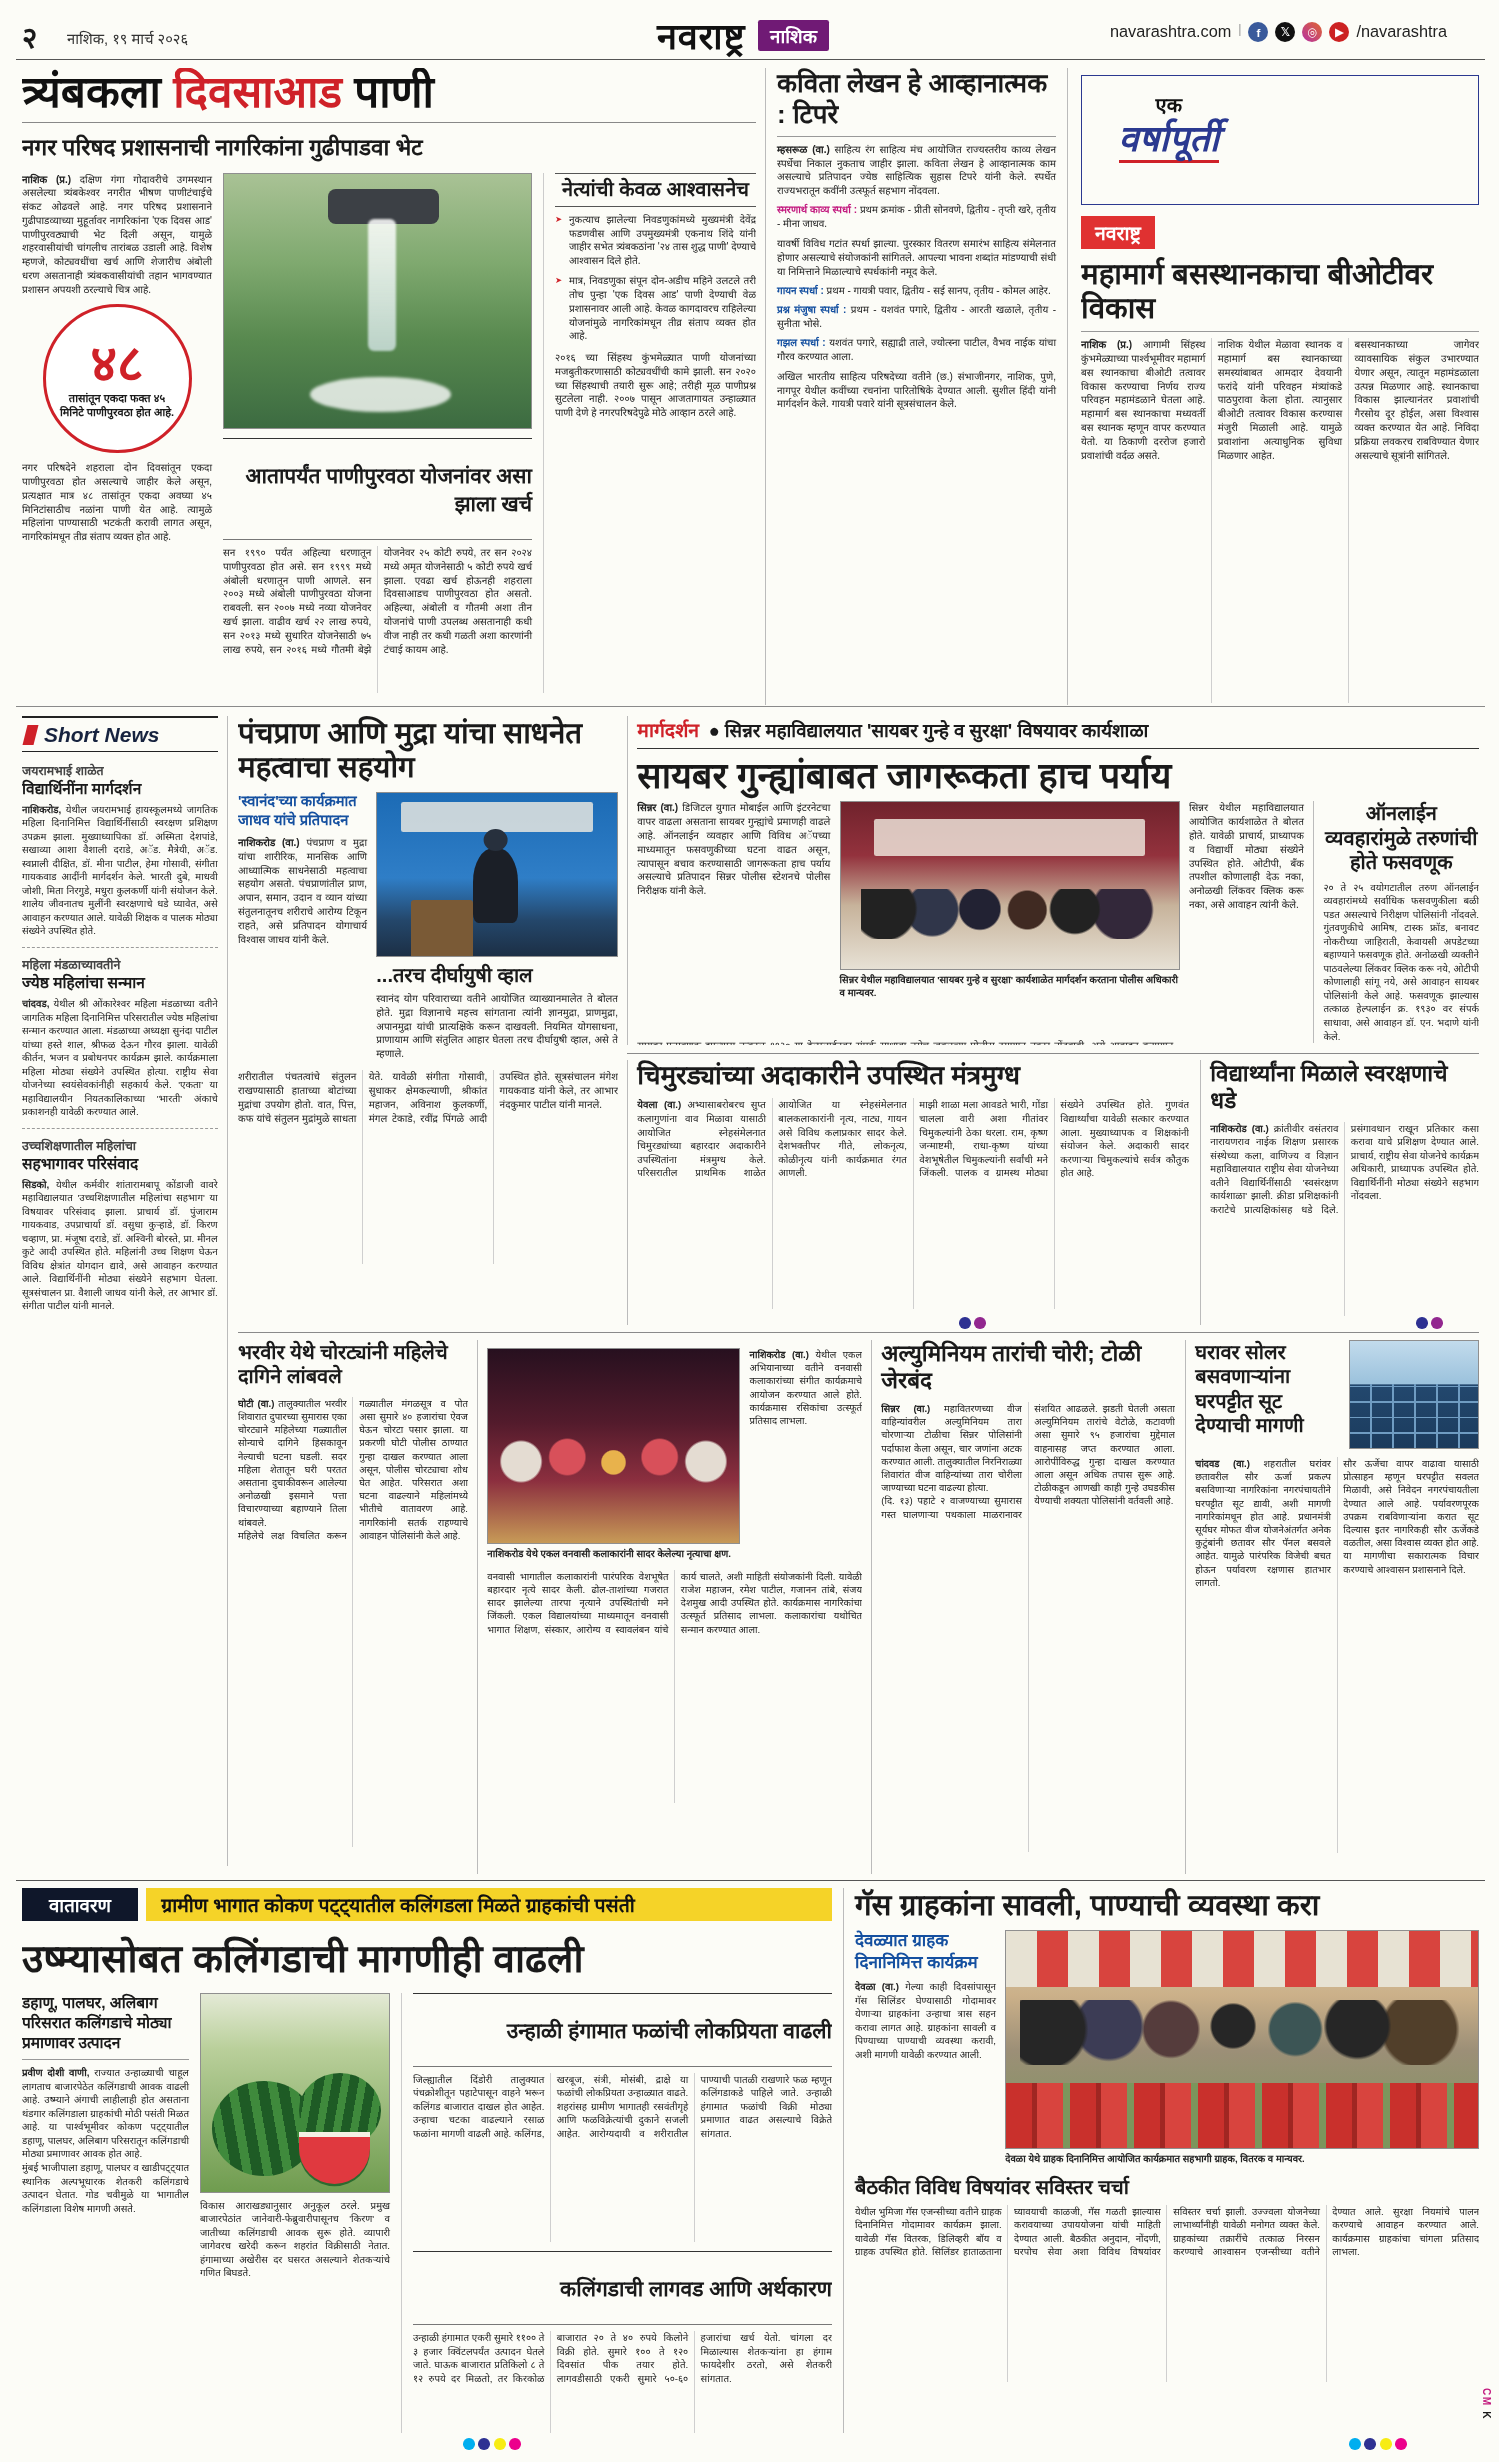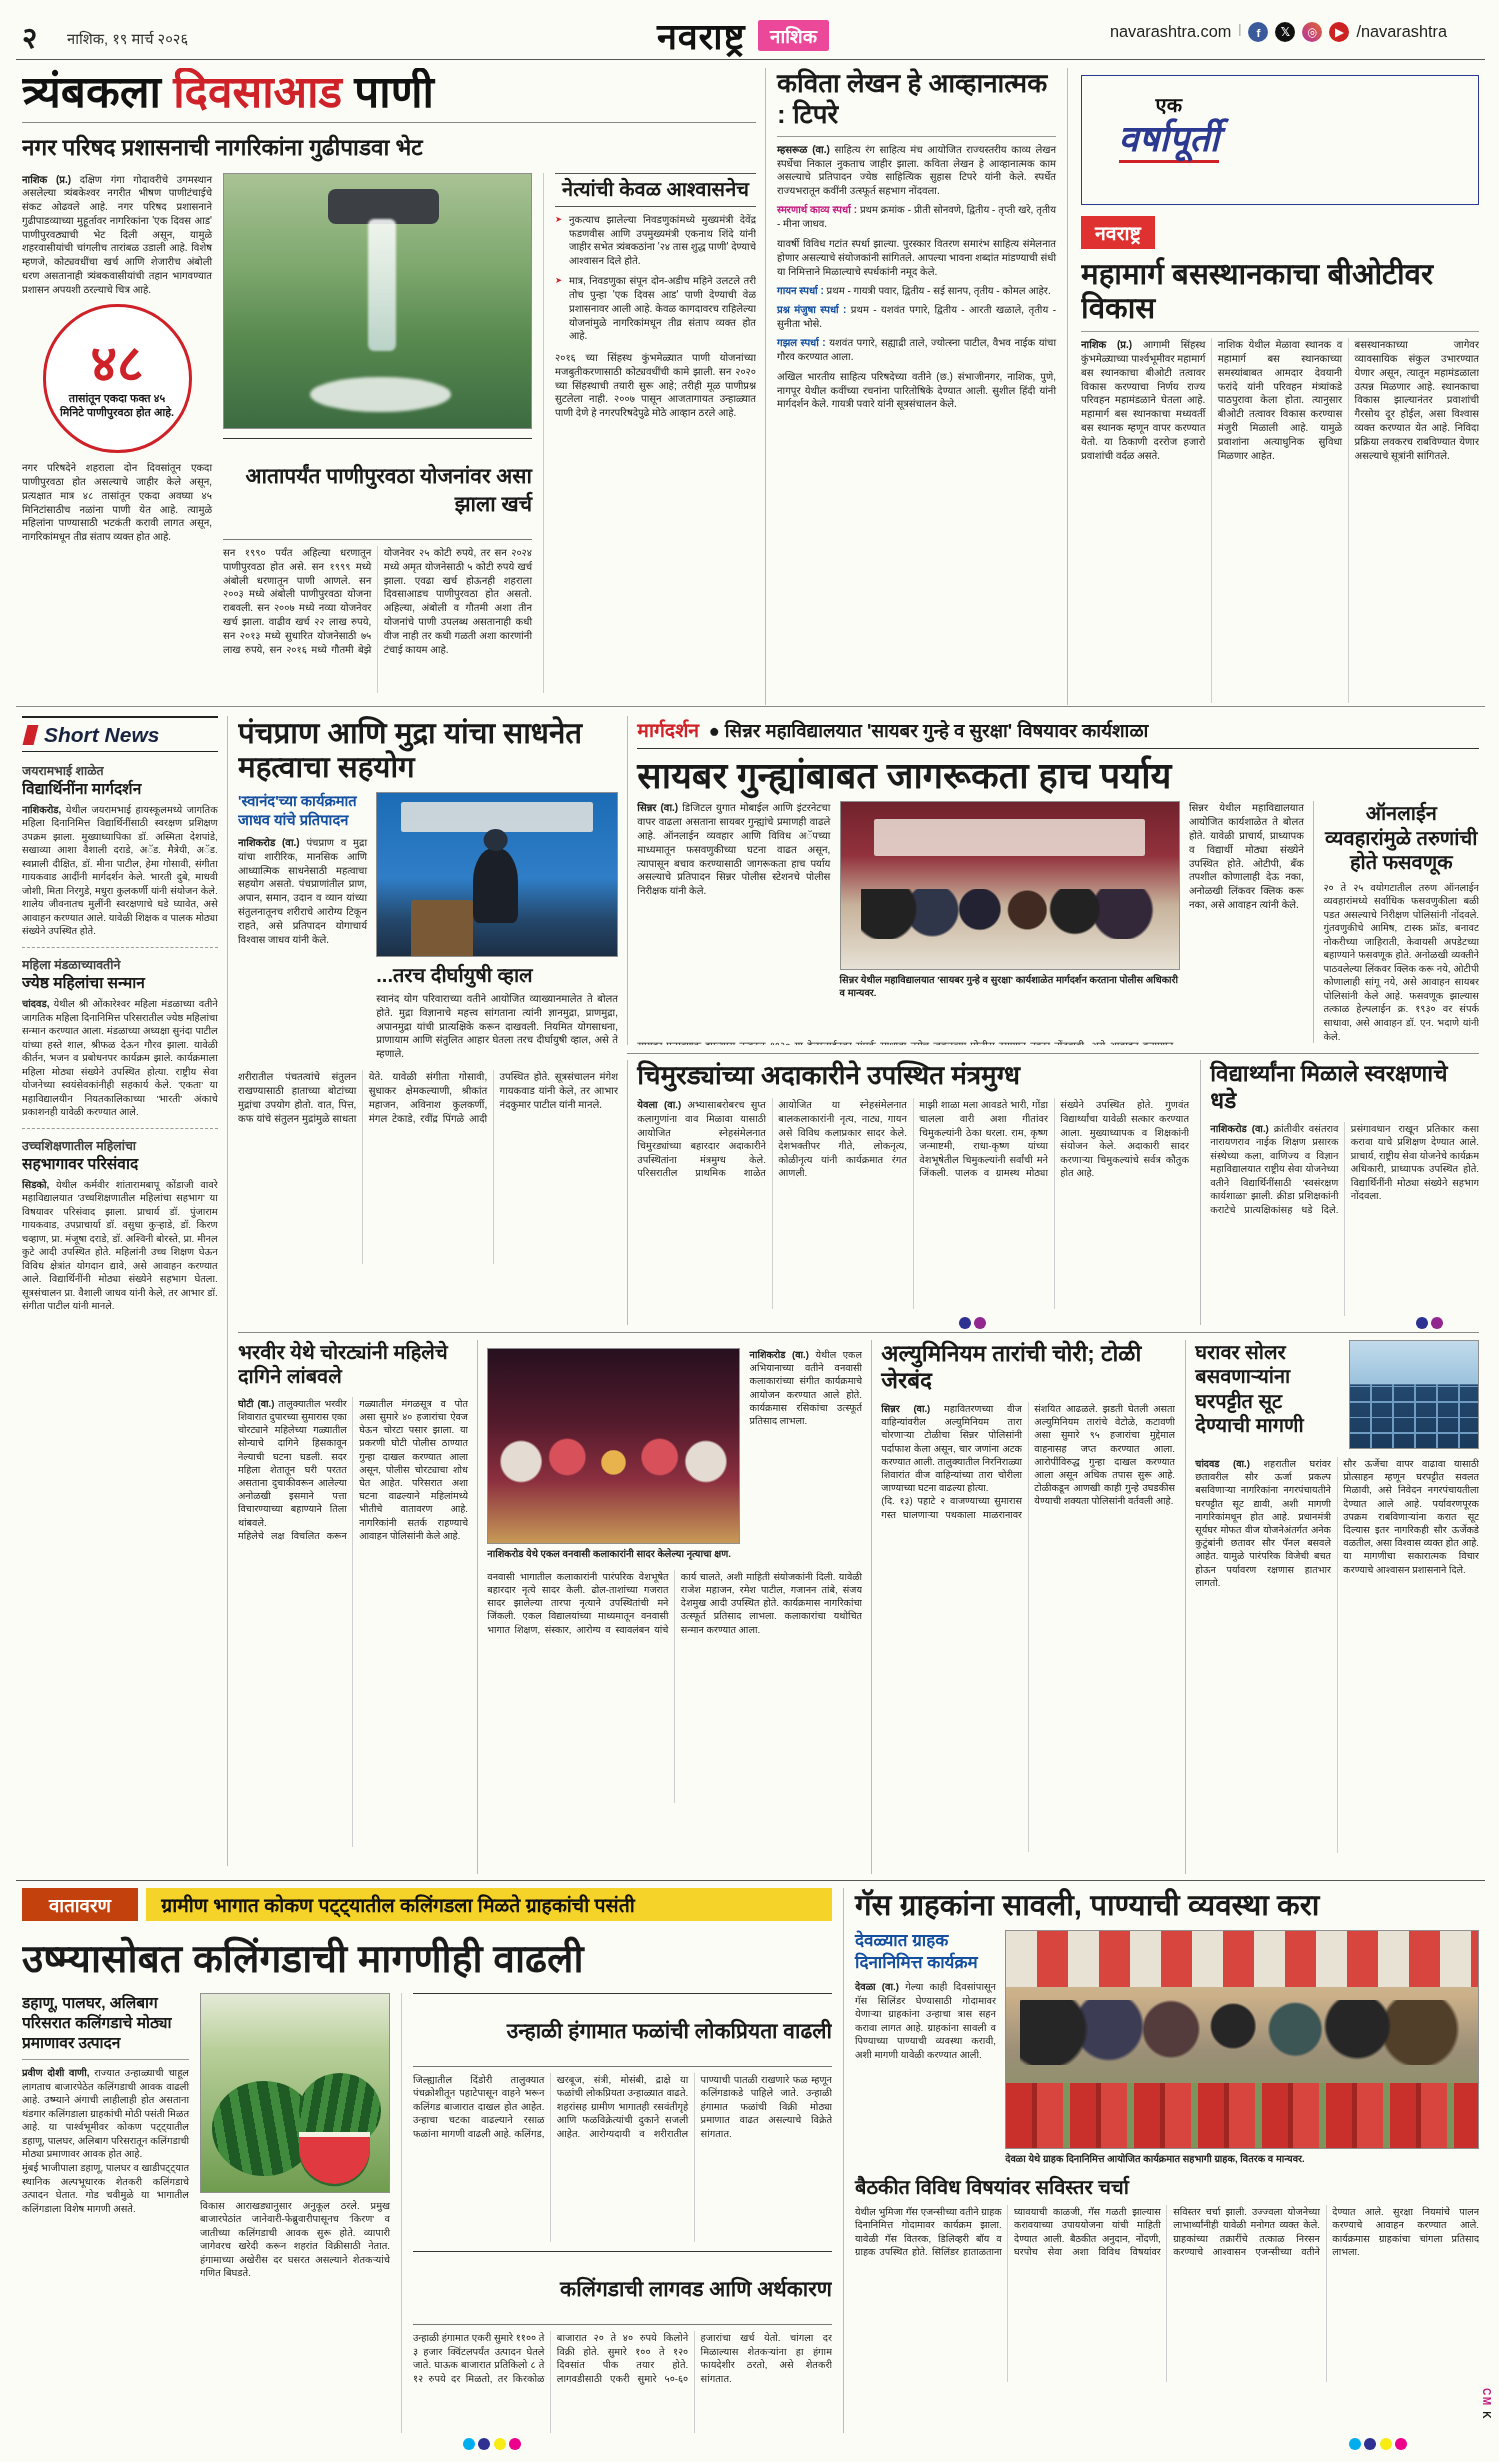--- a/index.html
+++ b/index.html
@@ -19,32 +19,32 @@
   .cols-3 { column-count:3; column-gap:12.4px; column-rule:0.8px solid #cfcfcf; }
   .cols-4 { column-count:4; column-gap:12.4px; column-rule:0.8px solid #cfcfcf; }
   section { overflow:hidden; }
   .photo { position:relative; overflow:hidden; border:0.8px solid #8f8f8f; }
   .caption { font-size:9.7px; font-weight:bold; line-height:1.3; margin-top:3.9px; color:#222; }
   .subhead-lines { border-top:0.8px solid #555; border-bottom:0.8px solid #555; padding:3.9px 0; }
   .bullet { position:relative; padding-left:14px; margin-top:6.2px; }
   .bullet::before { content:"➤"; position:absolute; left:0; top:0.8px; color:#cf2128; font-size:8.5px; }
   
   .mast-title { font-size:36px; font-weight:bold; letter-spacing:0.8px; color:#111; }
-  .edition-box { background:#ec4899; color:#fff; font-size:18.6px; font-weight:bold; padding:3.1px 12.4px; border-radius:2.3px; }
+  .edition-box { background:#701a75; color:#fff; font-size:18.6px; font-weight:bold; padding:3.1px 12.4px; border-radius:2.3px; }
   .soc { width:20px; height:20px; border-radius:50%; color:#fff; font-size:11.6px; font-weight:bold;
          display:inline-flex; align-items:center; justify-content:center; }
   
   .stat-circle { width:149px; height:149px; border:3.9px solid #cf2128; border-radius:50%;
                  display:flex; flex-direction:column; align-items:center; justify-content:center;
                  margin:7.8px auto; padding:0 12.4px; text-align:center; background:#fff; }
   .stat-num { font-size:51px; font-weight:bold; color:#cf2128; line-height:1; }
   .stat-txt { font-size:11px; font-weight:bold; margin-top:3.1px; line-height:1.25; }
   
   .brand-box { display:inline-block; background:#e03131; color:#fff; font-size:19.4px; font-weight:bold; padding:3.1px 14px; }
-  .tag-red { background:#c2410c; color:#fff; font-weight:bold; font-size:18.6px; display:flex; align-items:center; justify-content:center; }
+  .tag-red { background:#0f172a; color:#fff; font-weight:bold; font-size:18.6px; display:flex; align-items:center; justify-content:center; }
   .ribbon { background:#f5d328; color:#111; font-weight:bold; font-size:19.4px; display:flex; align-items:center; padding:0 15.5px; }
   .sn-band { display:flex; align-items:center; gap:7.8px; border-top:2.3px solid #222; border-bottom:1.6px solid #222; padding:4.7px 3.1px; }
   .sn-flag { width:11px; height:20px; background:#cf2128; transform:skewX(-14deg); }
   .sn-title { font-size:21px; font-weight:bold; font-style:italic; color:#17233f; }
   .sn-item { border-top:0.8px dashed #9a9a9a; padding-top:7.8px; margin-top:9.3px; }
   .sn-head { font-size:15.5px; font-weight:bold; line-height:1.25; margin-bottom:4.7px; }
   .sn-kicker { font-size:12.4px; font-weight:bold; color:#444; }
   
   .ph-water { background:linear-gradient(180deg,#a9c295 0%,#7fa96f 35%,#58894f 65%,#3c6b41 100%); }
   .tapbar { position:absolute; left:34%; top:6%; width:36%; height:14%; background:#3c4045; border-radius:7.8px; }

